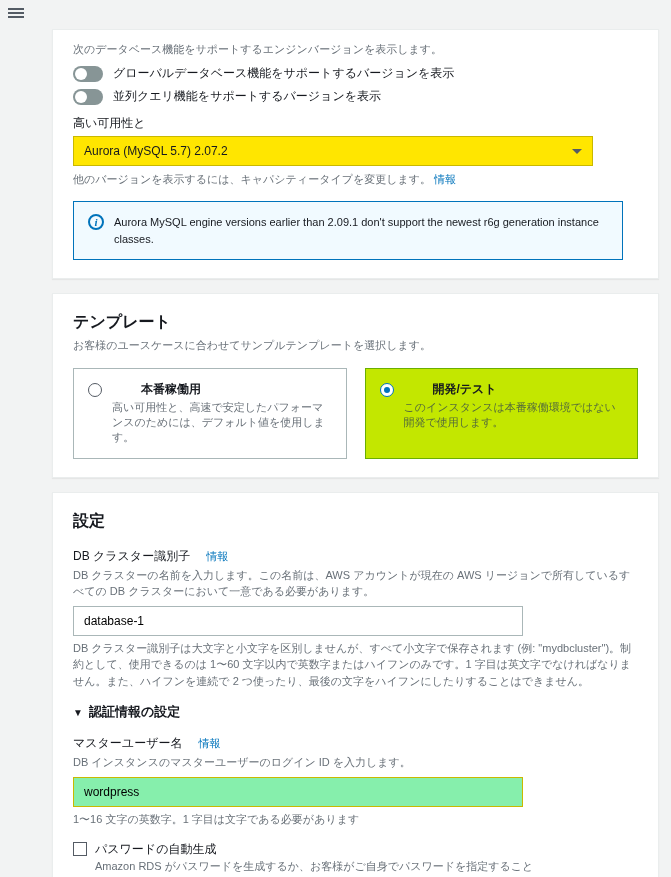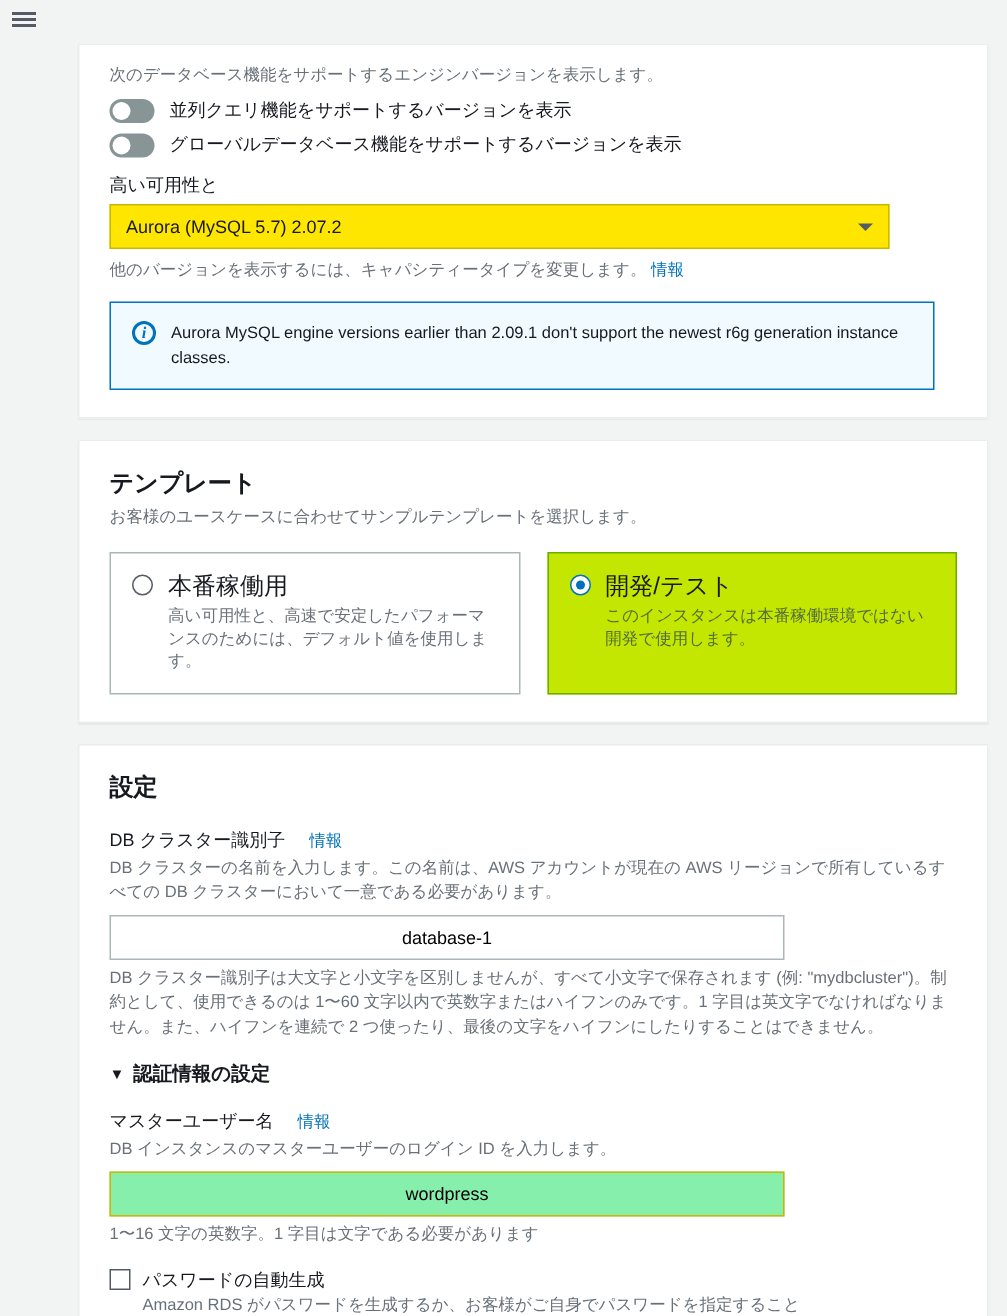--- a/index.html
+++ b/index.html
@@ -24,24 +24,24 @@
     .info-box { border: 1px solid #0073bb; background: #f1faff; padding: 12px 14px; display: flex; margin-top: 14px; width: 550px; }
     .info-icon { width: 16px; height: 16px; border-radius: 50%; border: 2px solid #0073bb; color: #0073bb; font-size: 11px; font-weight: bold; display: flex; align-items: center; justify-content: center; margin-right: 10px; flex-shrink: 0; font-style: italic; font-family: Georgia, serif; }
     .info-text { font-size: 11px; line-height: 1.5; color: #16191f; }
     .section-title { font-size: 16px; font-weight: 700; margin-bottom: 4px; color: #16191f; }
     .options { display: flex; gap: 18px; margin-top: 14px; }
     .option { flex: 1; border: 1px solid #aab7b8; padding: 12px 14px; display: flex; align-items: flex-start; cursor: pointer; }
     .option.selected { border: 1px solid #6aaf00; background: #c3e700; }
     .radio { width: 14px; height: 14px; border: 1px solid #545b64; border-radius: 50%; margin-right: 10px; margin-top: 2px; flex-shrink: 0; background: #fff; position: relative; }
     .radio.checked { border-color: #0073bb; }
     .radio.checked::after { content: ""; position: absolute; width: 6px; height: 6px; background: #0073bb; border-radius: 50%; top: 3px; left: 3px; }
-    .option-body .option-title { font-weight: 400; font-size: 16px; margin-bottom: 2px; }
+    .option-body .option-title { font-weight: 700; font-size: 12px; margin-bottom: 2px; margin-left: 29px; }
     .option-body .option-desc { font-size: 11px; color: #546b3a; line-height: 1.4; }
     .option:not(.selected) .option-desc { color: #687078; }
-    .input { border: 1px solid #aab7b8; height: 30px; padding: 0 10px; font-size: 12px; width: 450px; display: block; text-align: center; }
+    .input { border: 1px solid #aab7b8; height: 30px; padding: 0 10px; font-size: 12px; width: 450px; display: block; }
     .input.hl { background: #86efac; border-color: #c9b800; }
     .collapse-header { font-weight: 700; font-size: 13px; display: flex; align-items: center; cursor: pointer; margin: 14px 0; }
     .collapse-header .tri { margin-right: 6px; font-size: 10px; }
     .checkbox-row { display: flex; align-items: flex-start; margin: 8px 0; }
     .checkbox { width: 14px; height: 14px; border: 1px solid #545b64; margin-right: 8px; margin-top: 1px; flex-shrink: 0; background: #fff; }
     .checkbox-body .cb-title { font-size: 12px; }
     .checkbox-body .cb-desc { font-size: 11px; color: #687078; line-height: 1.5; width: 440px; }
     .field { margin-bottom: 14px; }
     .field-label-row { display: flex; align-items: center; gap: 16px; margin-bottom: 2px; }
     .field-label { font-size: 12px; color: #16191f; }
@@ -56,25 +56,25 @@
     <span class="hamburger"><span></span><span></span><span></span></span>
   </div>
 
   <div class="content">
 
     <div class="panel panel-nohead">
       <div class="top-desc-line">次のデータベース機能をサポートするエンジンバージョンを表示します。</div>
 
       <div class="toggle-row">
         <div class="toggle"></div>
-        <span>並列クエリ機能をサポートするバージョンを表示</span>
+        <span>グローバルデータベース機能をサポートするバージョンを表示</span>
       </div>
       <div class="toggle-row">
         <div class="toggle"></div>
-        <span>グローバルデータベース機能をサポートするバージョンを表示</span>
+        <span>並列クエリ機能をサポートするバージョンを表示</span>
       </div>
 
       <div style="margin-top:10px;">
         <span class="label">高い可用性と</span>
         <div class="select hl">
           <span>Aurora (MySQL 5.7) 2.07.2</span>
           <span class="caret"></span>
         </div>
         <div class="version-note-line">
           <span>他のバージョンを表示するには、キャパシティータイプを変更します。</span>

